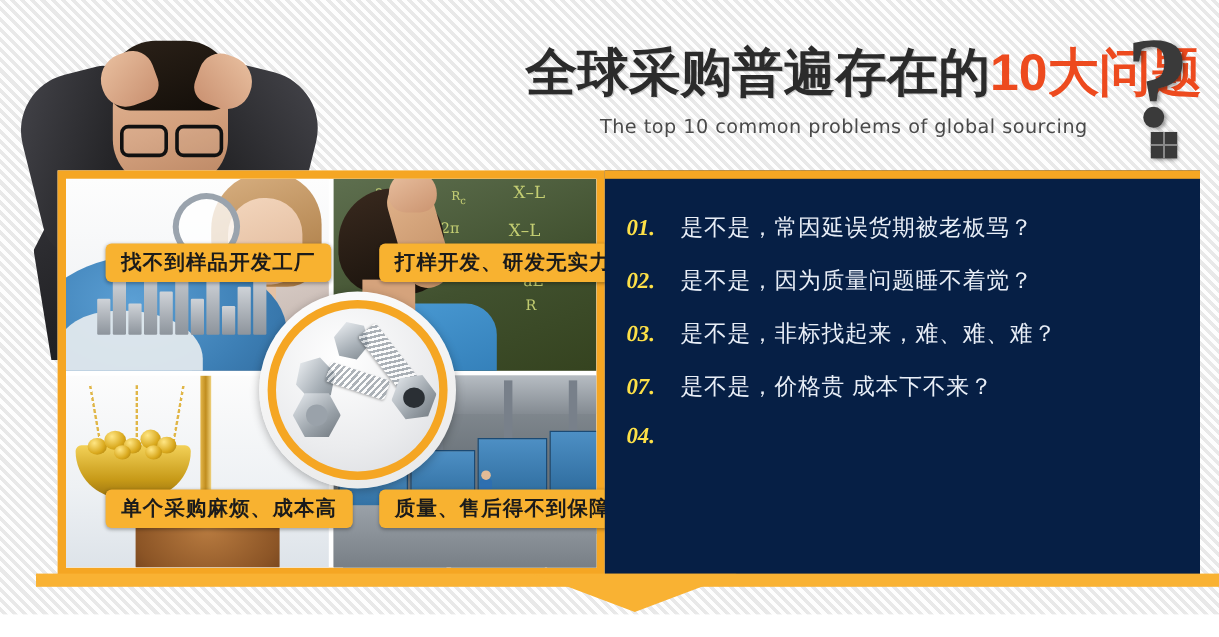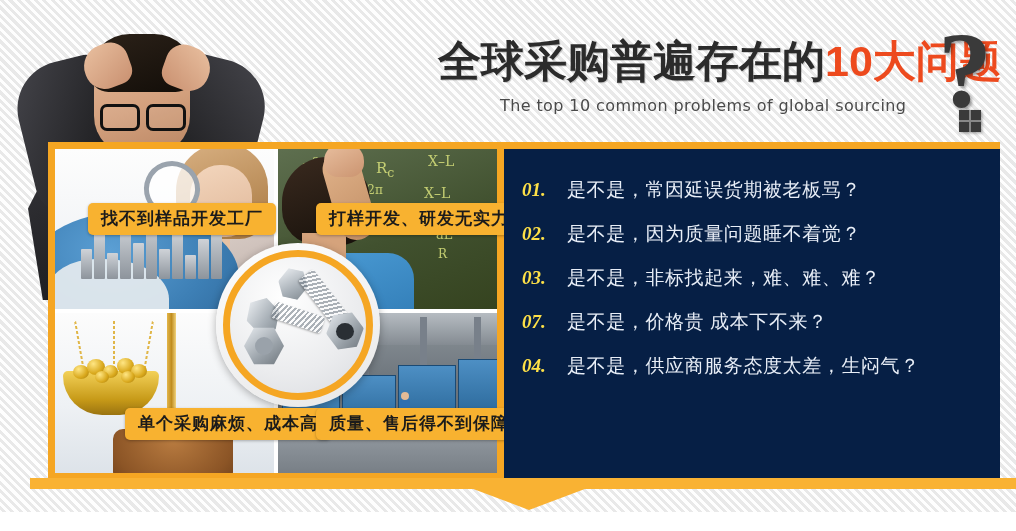--- a/index.html
+++ b/index.html
@@ -405,21 +405,21 @@
     font-weight: bold;
     letter-spacing: 1px;
     padding: 5px 13px 6px 13px;
     border-radius: 5px;
     white-space: nowrap;
     box-shadow: 0 1px 3px rgba(0,0,0,0.28);
     line-height: 1.25;
   }
   .tag-1 { left: 88px; top: 203px; }
   .tag-2 { left: 316px; top: 203px; }
-  .tag-3 { left: 88px; top: 408px; margin-left: 37px; }
+  .tag-3 { left: 88px; top: 408px; }
   .tag-4 { left: 316px; top: 408px; }
 
   
   .badge {
     position: absolute;
     left: 216px;
     top: 243px;
     width: 164px;
     height: 164px;
     border-radius: 50%;
@@ -581,21 +581,21 @@
           <i style="left:108px;height:24px"></i>
             <i style="left:121px;height:40px"></i>
           <i style="left:134px;height:52px"></i>
         </div>
       </div>
 
       <div class="cell c2">
         <div class="board-marks">
           <span class="m" style="left:24px;top:6px;font-size:13px">ω<sup>2</sup></span>
           <span class="m" style="left:62px;top:4px;font-size:13px">P</span>
-          <span class="m" style="left:98px;top:10px;font-size:15px">R<sub>c</sub></span>
+          <span class="m" style="left:98px;top:10px;font-size:10px">R<sub>c</sub></span>
           <span class="m" style="left:150px;top:4px;font-size:14px">X–L</span>
           <span class="m" style="left:36px;top:34px;font-size:12px">w + 2 = 2π</span>
           <span class="m" style="left:146px;top:36px;font-size:14px">X–L</span>
           <span class="m" style="left:158px;top:54px;font-size:12px">R</span>
           <span class="m" style="left:158px;top:78px;font-size:13px">aL</span>
           <span class="m" style="left:160px;top:98px;font-size:12px">R</span>
           <span class="m" style="left:46px;top:54px;font-size:12px">∫ dy</span>
         </div>
         <div class="person-shirt"></div>
         <div class="person-hair"></div>
@@ -674,21 +674,20 @@
       <div class="q-row">
         <span class="q-num">03.</span>
         <span class="q-text">是不是，非标找起来，难、难、难？</span>
       </div>
       <div class="q-row">
         <span class="q-num">07.</span>
         <span class="q-text">是不是，价格贵 成本下不来？</span>
       </div>
       <div class="q-row">
         <span class="q-num">04.</span>
-        <span class="q-text">是不是，供应商服务态度太差，生闷气？</span>
       </div>
     </div>
   </div>
 
   <div class="bottom-bar"></div>
   <div class="bottom-arrow"></div>
 
 </div>
 
 </body></html>

